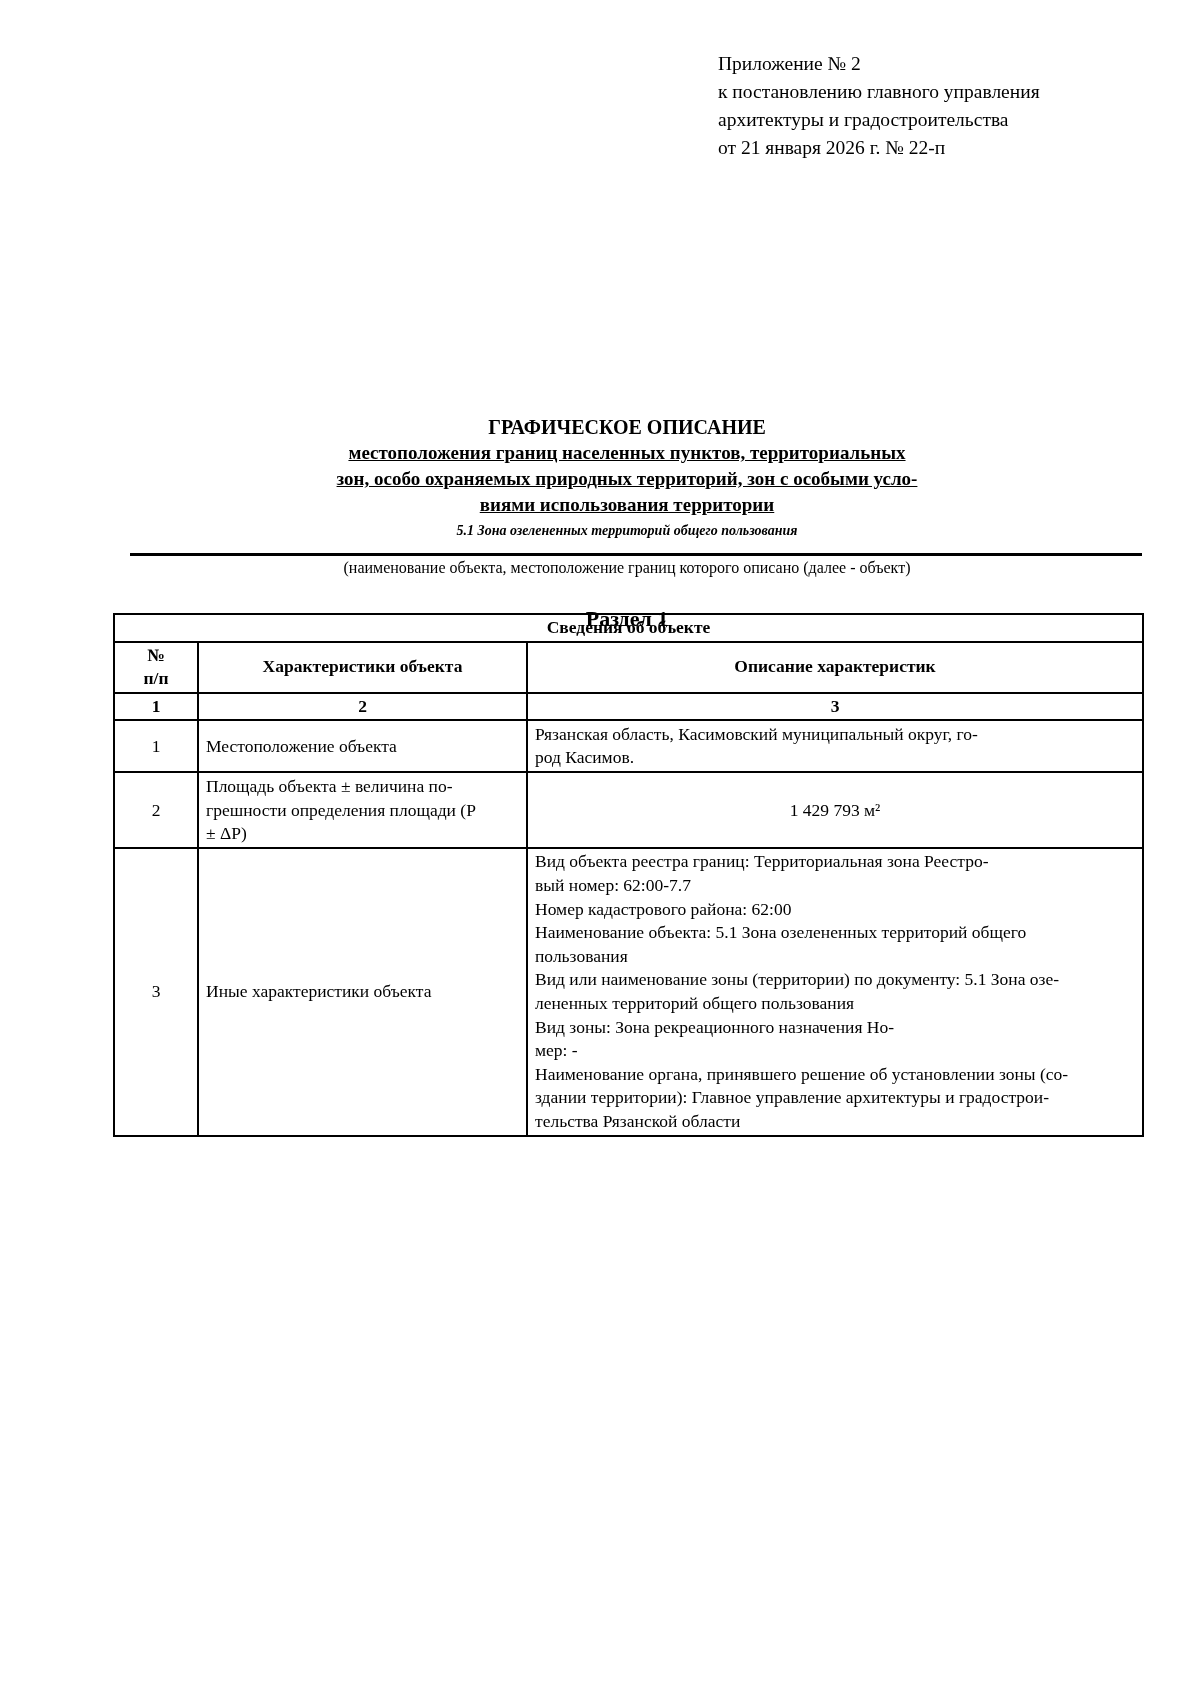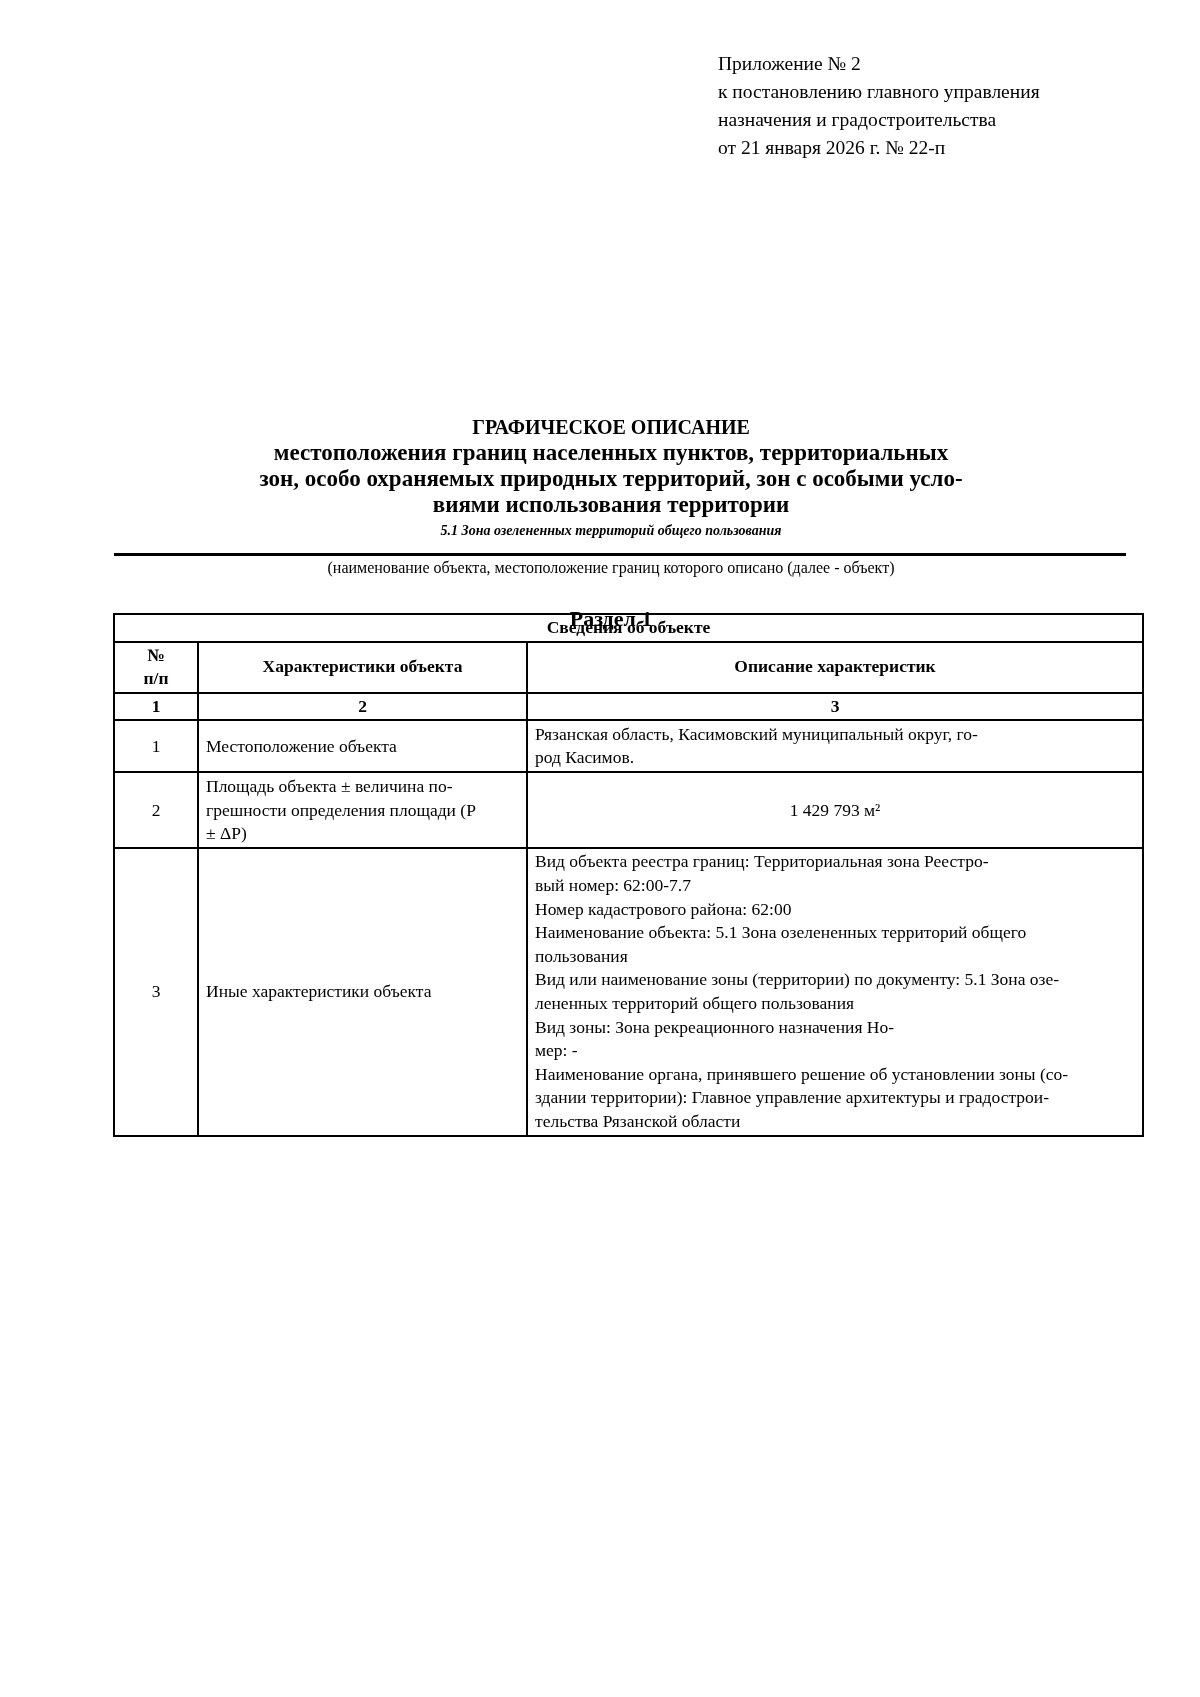--- a/index.html
+++ b/index.html
@@ -24,34 +24,35 @@
     top: 50px;
     width: 440px;
     font-size: 19.5px;
     line-height: 28px;
     text-align: left;
   }
 
   
   .title-block {
     position: absolute;
-    left: 96px;
+    left: 112px;
     top: 414px;
     width: 1030px;
     text-align: center;
   }
   .title-heading {
     font-size: 20px;
     font-weight: bold;
     line-height: 26px;
   }
   .title-line {
-    font-size: 23px;
+    font-size: 19px;
     font-weight: bold;
     line-height: 26px;
+    text-decoration: underline;
   }
   .title-object {
     font-size: 14px;
     font-weight: bold;
     font-style: italic;
     line-height: 26px;
   }
   .rule {
     margin-top: 9px;
     margin-left: 18px;
@@ -106,21 +107,21 @@
   }
 </style>
 </head>
 <body>
 
 <div class="page">
 
   <div class="appendix">
     <div>Приложение № 2</div>
     <div>к постановлению главного управления</div>
-    <div>назначения и градостроительства</div>
+    <div>архитектуры и градостроительства</div>
     <div>от 21 января 2026 г. № 22-п</div>
   </div>
 
   <div class="title-block">
     <div class="title-heading">ГРАФИЧЕСКОЕ ОПИСАНИЕ</div>
     <div class="title-line">местоположения границ населенных пунктов, территориальных</div>
     <div class="title-line">зон, особо охраняемых природных территорий, зон с особыми усло-</div>
     <div class="title-line">виями использования территории</div>
     <div class="title-object">5.1 Зона озелененных территорий общего пользования</div>
     <div class="rule"></div>

